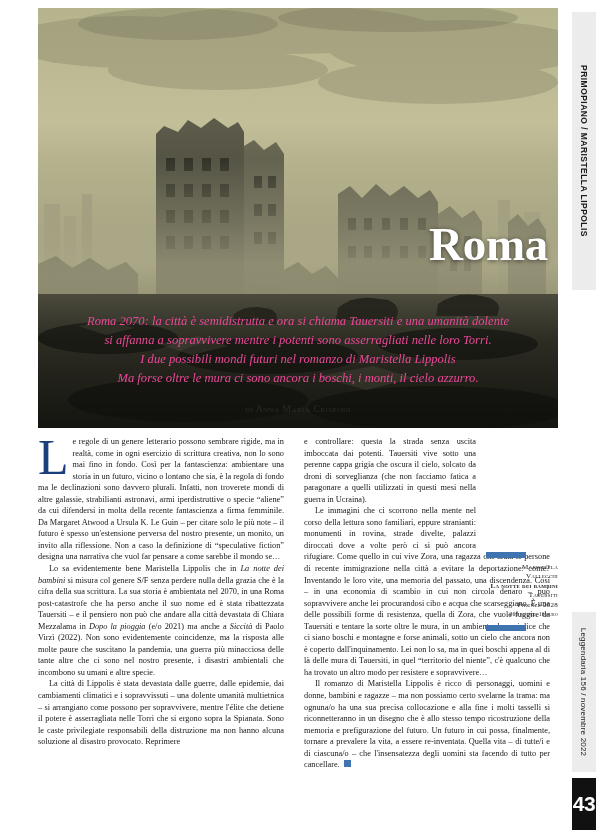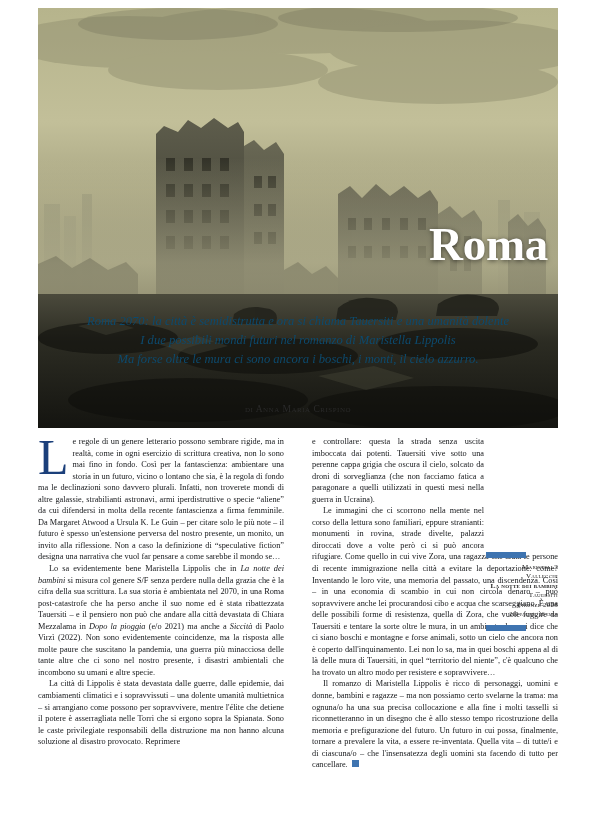--- a/index.html
+++ b/index.html
@@ -74,21 +74,21 @@
     text-shadow:0 1px 5px rgba(0,0,0,.55);
   }
   .title .l2{display:block;}
 
   
   .deck{
     position:absolute;left:38px;top:312px;width:520px;
     text-align:center;
     font-style:italic;
     font-size:12.6px;line-height:1.52;
-    color:#0c4a6e;
+    color:#ec4899;
   }
   .deck span{display:block;}
 
   .byline{
     position:absolute;left:38px;top:404px;width:520px;
     text-align:center;
     font-variant:small-caps;
     font-size:9.5px;letter-spacing:.5px;
     color:#2a2a2a;
   }
@@ -98,21 +98,21 @@
     position:absolute;left:38px;top:436px;width:520px;height:378px;
   }
   .col{
     position:absolute;top:0;width:246px;
     font-size:8.3px;line-height:11.55px;
     text-align:justify;
     color:#15171a;
     hyphens:auto;
   }
   .col-left{left:0;}
-  .col-right{left:274px;}
+  .col-right{left:266px;}
 
   .col p{margin:0;text-indent:11px;}
   .col p.first{text-indent:0;}
   .col i{font-style:italic;}
 
   
   .dropcap{
     float:left;
     font-size:50px;line-height:38px;
     padding:2px 4px 0 0;
@@ -291,20 +291,21 @@
 
     <div class="hero-overlay">
       <h1 class="title">
         <span>Roma</span>
       </h1>
     </div>
   </div>
 
   <div class="deck">
     <span>Roma 2070: la città è semidistrutta e ora si chiama Tauersiti e una umanità dolente</span>
+    <span>si affanna a sopravvivere mentre i potenti sono asserragliati nelle loro Torri.</span>
     <span>I due possibili mondi futuri nel romanzo di Maristella Lippolis</span>
     <span>Ma forse oltre le mura ci sono ancora i boschi, i monti, il cielo azzurro.</span>
   </div>
 
   <div class="byline">di Anna Maria Crispino</div>
 
   <div class="cols">
 
     <div class="col col-left">
       <p class="first"><span class="dropcap">L</span><span>e regole di un genere letterario possono sembrare rigide, ma in realtà, come in ogni esercizio di scrittura creativa, non lo sono mai fino in fondo. Così per la fantascienza: ambientare una storia in un futuro, vicino o lontano che sia, è la regola di fondo ma le declinazioni sono davvero plurali. Infatti, non troverete mondi di altre galassie, strabilianti astronavi, armi iperdistruttive o specie “aliene” da cui difendersi in molta della recente fantascienza a firma femminile. Da Margaret Atwood a Ursula K. Le Guin – per citare solo le più note – il futuro è spesso un'estensione perversa del nostro presente, un monito, un invito alla riflessione. Non a caso la definizione di “speculative fiction” designa una narrativa che vuol far pensare a come sarebbe il mondo se…</span></p>
@@ -324,14 +325,23 @@
     <div class="bar"></div>
     <div class="line">Maristella</div>
     <div class="line">Vallecchi</div>
     <div class="line bk">La notte dei bambini</div>
     <div class="line">Tauersiti</div>
     <div class="line">Firenze 2028</div>
     <div class="line sm">260 pagine, 16 euro</div>
     <div class="bar b2"></div>
   </div>
 
+  <div class="rail">
+    <div class="rail-top"></div>
+    <div class="rail-top-text">PRIMOPIANO / MARISTELLA LIPPOLIS</div>
+
+    <div class="rail-bottom"></div>
+    <div class="rail-bottom-text">Leggendaria 156 / novembre 2022</div>
+
+    <div class="folio">43</div>
+  </div>
 
 </div>
 
 </body></html>

